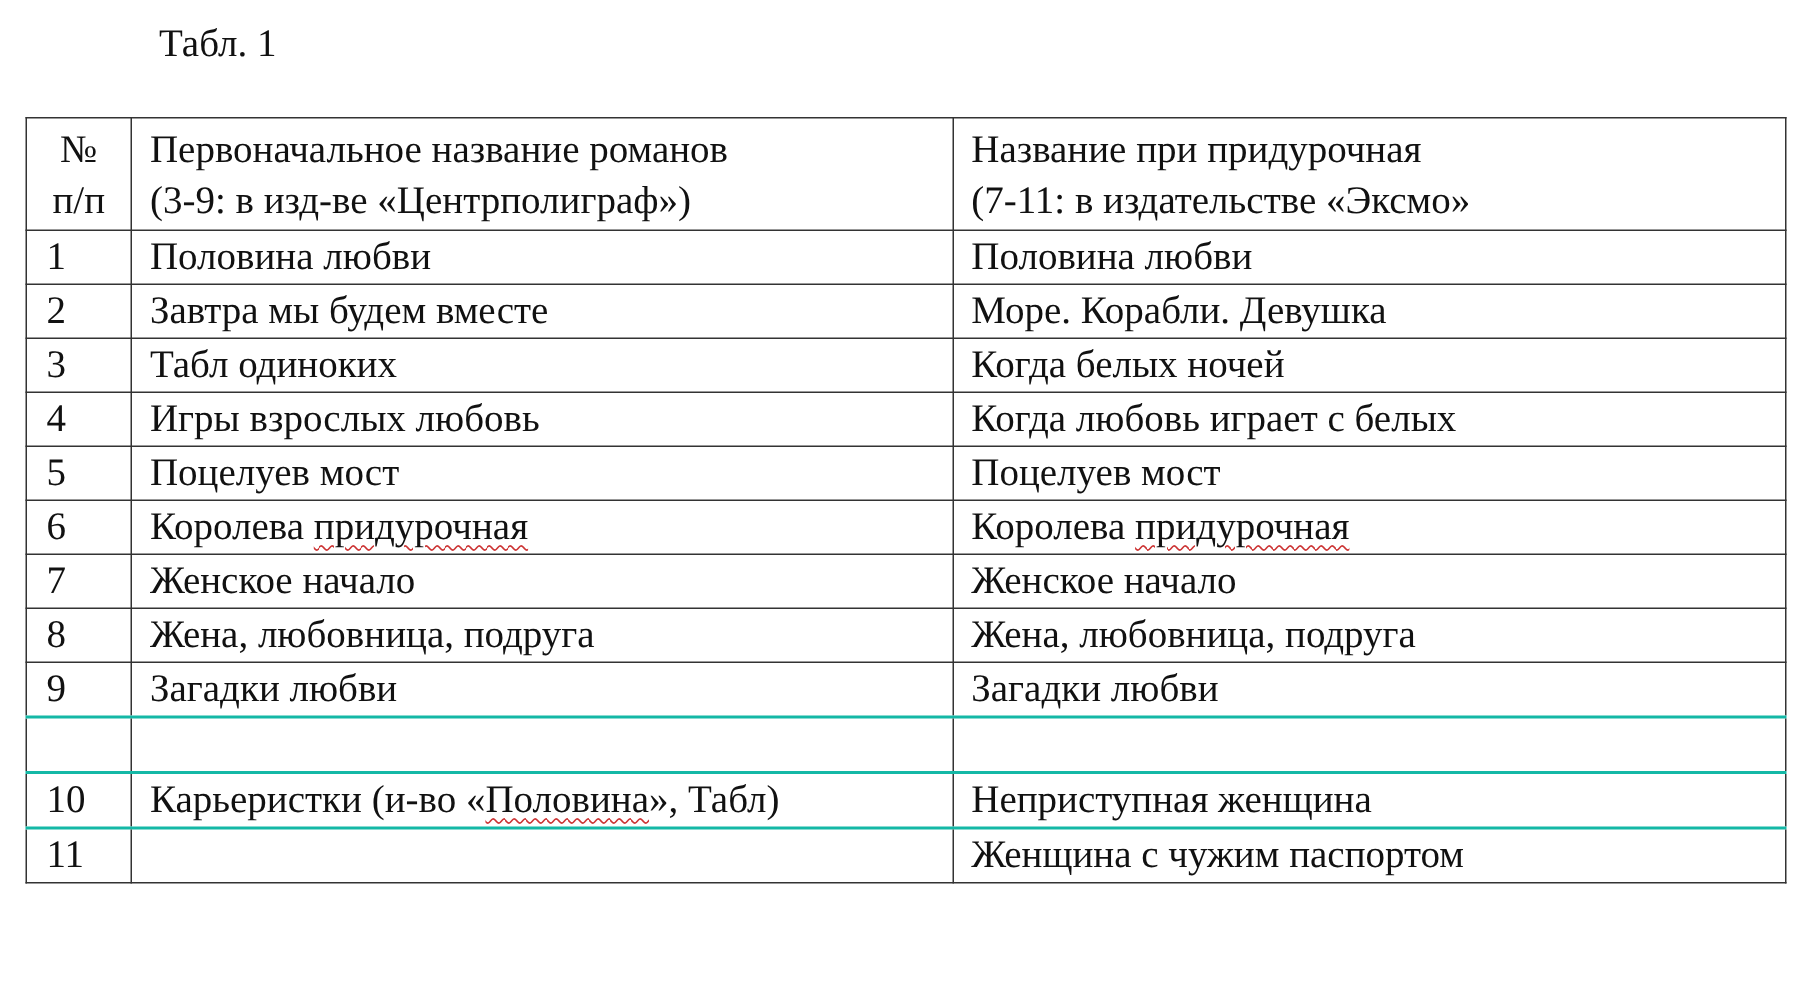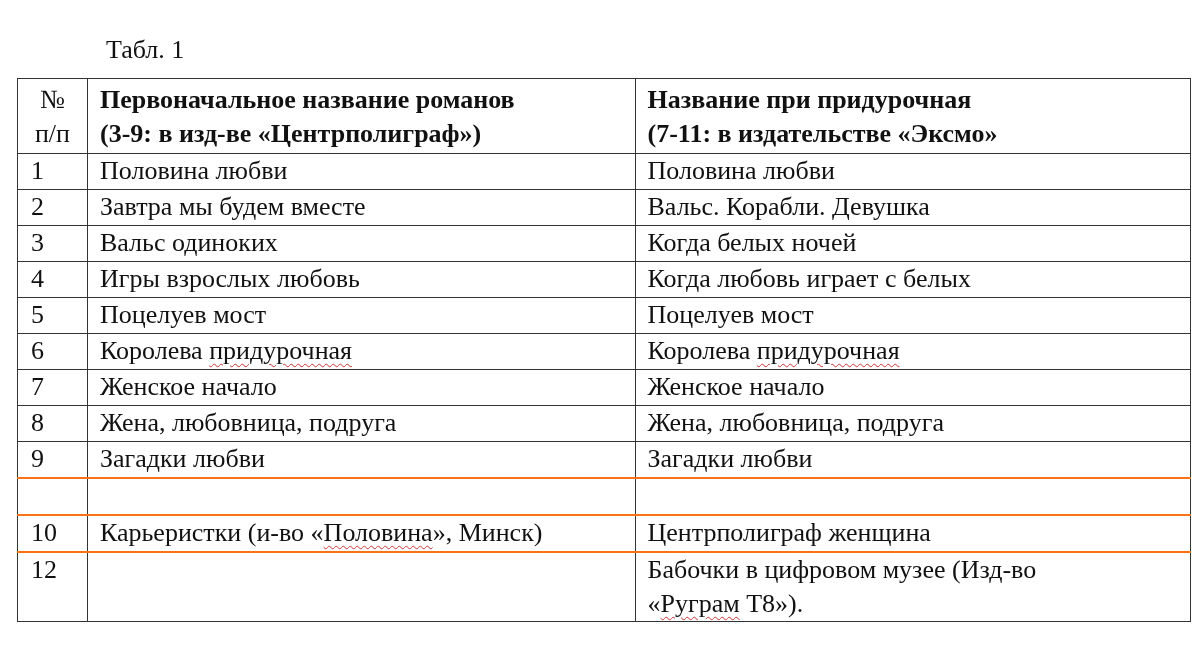--- a/index.html
+++ b/index.html
@@ -1,27 +1,27 @@
 <!DOCTYPE html>
 <html><head>
 <meta charset="utf-8">
 <style>
   html, body { margin:0; padding:0; background:#fff; }
   body { width:1200px; height:670px; position:relative; overflow:hidden;
          font-family:"Liberation Serif","DejaVu Serif",serif; color:#111; }
-  .caption { position:absolute; left:106px; top:14px; font-size:26px;margin-top:21px; }
+  .caption { position:absolute; left:106px; top:14px; font-size:26px; }
   table { position:absolute; left:17px; top:78px; border-collapse:collapse;
           width:1174px; font-size:26px; line-height:34px; }
   td, th { border:1px solid #333; padding:0 10px 0 12px; vertical-align:top; text-align:left; }
-  th { font-weight:bold; padding-top:4px; padding-bottom:2px; }
+  th { font-weight:normal; padding-top:4px; padding-bottom:2px; }
   col.c1 { width:70px; } col.c2 { width:548px; } col.c3 { width:556px; }
   .num { padding-left:13px; }
   th.num { font-weight:normal; text-align:center; padding-left:6px; padding-right:6px; }
   tr.row td { height:35px; }
-  tr.thick td { border-top:2px solid #f97316; }
+  tr.thick td { border-top:2px solid #14b8a6; }
   tr.empty td { height:35px; }
   .sq { text-decoration:underline wavy #c33; text-decoration-thickness:1px; text-underline-offset:4px;text-align:right; }
 </style>
 </head>
 <body>
 
 <div class="caption">Табл. 1</div>
 
 <table>
   <colgroup>
@@ -47,25 +47,25 @@
   </thead>
   <tbody>
     <tr class="row">
       <td class="num">1</td>
       <td>Половина любви</td>
       <td>Половина любви</td>
     </tr>
     <tr class="row">
       <td class="num">2</td>
       <td>Завтра мы будем вместе</td>
-      <td>Вальс. Корабли. Девушка</td>
+      <td>Море. Корабли. Девушка</td>
     </tr>
     <tr class="row">
       <td class="num">3</td>
-      <td>Вальс одиноких</td>
+      <td>Табл одиноких</td>
       <td>Когда белых ночей</td>
     </tr>
     <tr class="row">
       <td class="num">4</td>
       <td>Игры взрослых любовь</td>
       <td>Когда любовь играет с белых</td>
     </tr>
     <tr class="row">
       <td class="num">5</td>
       <td>Поцелуев мост</td>
@@ -91,25 +91,22 @@
       <td>Загадки любви</td>
       <td>Загадки любви</td>
     </tr>
     <tr class="empty thick">
       <td class="num"></td>
       <td></td>
       <td></td>
     </tr>
     <tr class="row thick">
       <td class="num">10</td>
-      <td><span>Карьеристки (и-во «</span><span class="sq">Половина</span><span>», Минск)</span></td>
-      <td>Центрполиграф женщина</td>
+      <td><span>Карьеристки (и-во «</span><span class="sq">Половина</span><span>», Табл)</span></td>
+      <td>Неприступная женщина</td>
     </tr>
     <tr class="row thick">
-      <td class="num">12</td>
+      <td class="num">11</td>
       <td></td>
-      <td>
-        <div>Бабочки в цифровом музее (Изд-во</div>
-        <div><span>«</span><span class="sq">Руграм</span><span> Т8»).</span></div>
-      </td>
+      <td>Женщина с чужим паспортом</td>
     </tr>
   </tbody>
 </table>
 
 </body></html>

